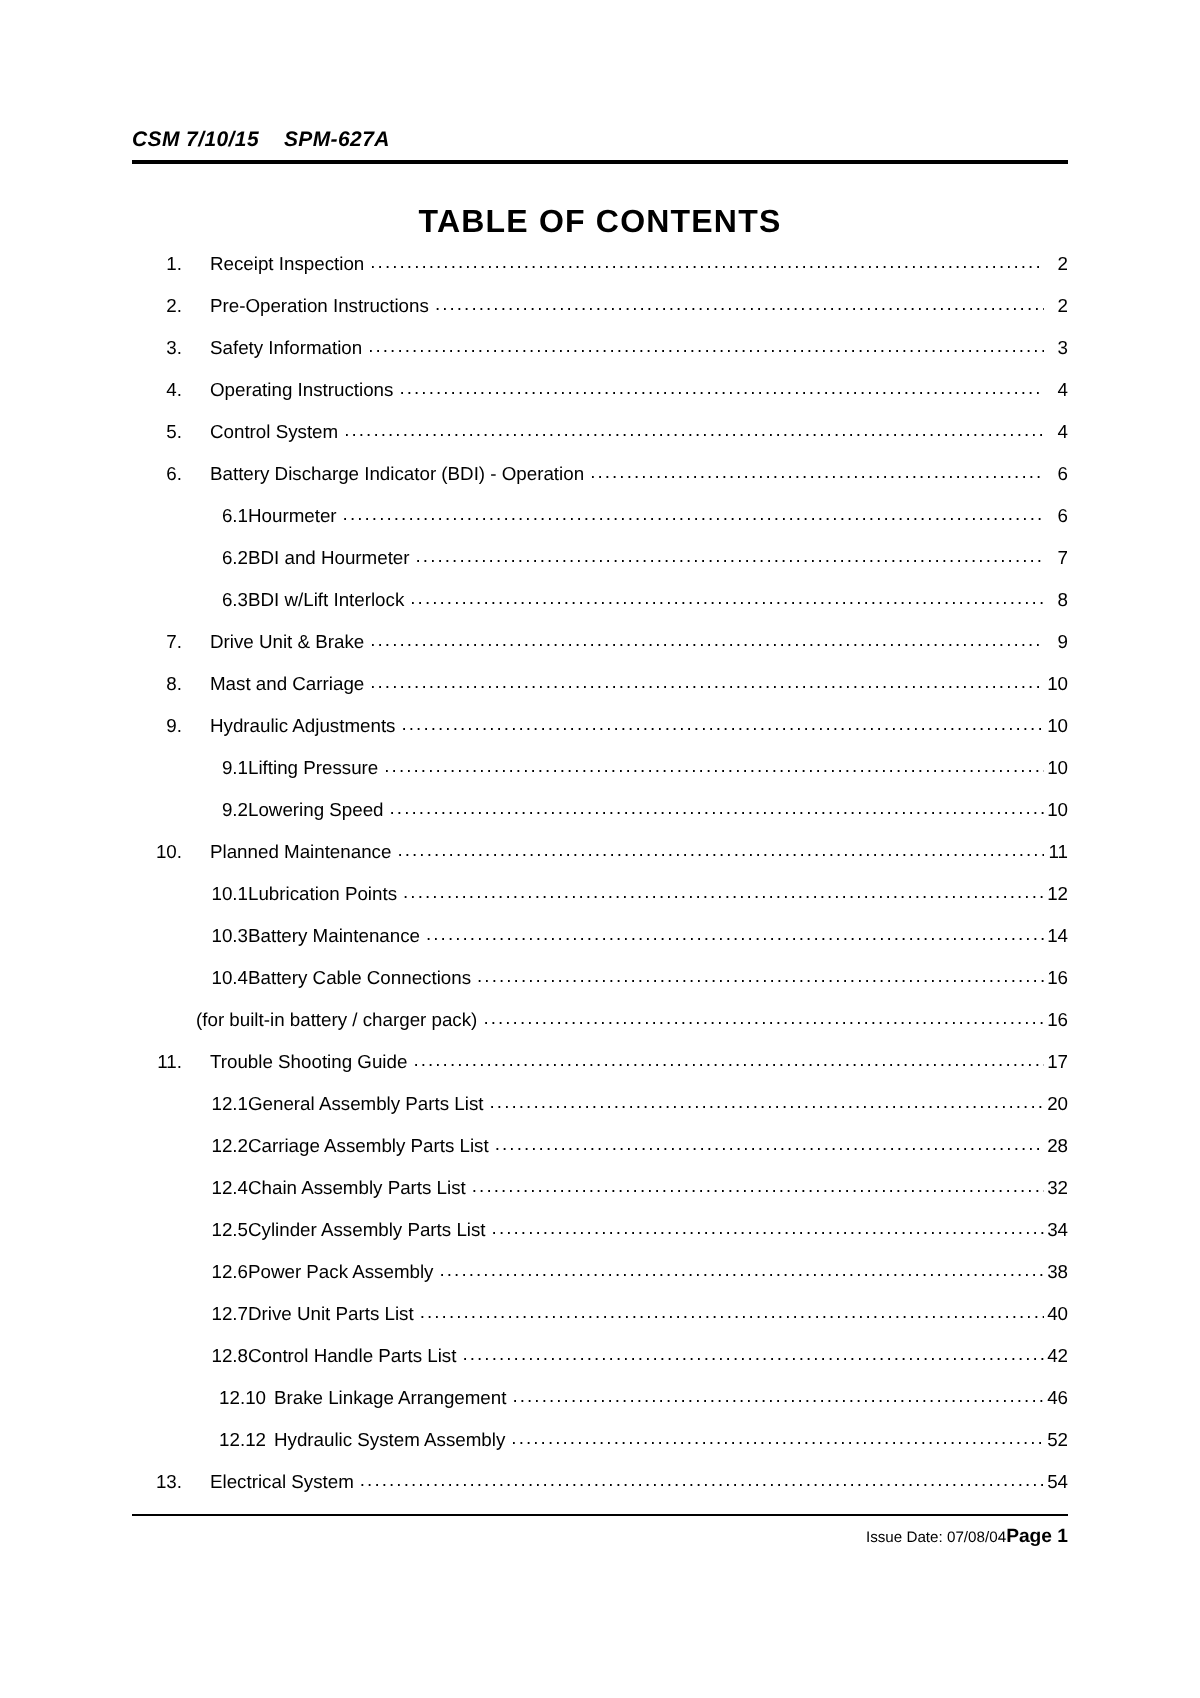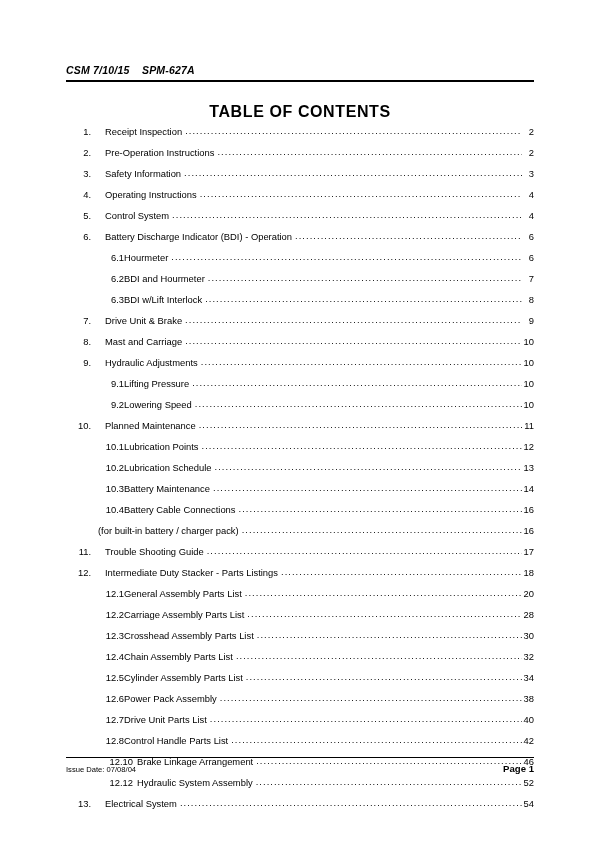--- a/index.html
+++ b/index.html
@@ -149,21 +149,21 @@
     top: 757px;
     width: 468px;
   }
   .doc-footer-rule {
     border-top: 1px solid #000000;
     width: 100%;
   }
   .doc-footer-row {
     display: flex;
     align-items: baseline;
-    justify-content: space-between;
+    justify-content: flex-end;
     margin-top: 5px;
   }
   .footer-left {
     font-size: 7.6px;
   }
   .footer-right {
     font-size: 9.6px;
     font-weight: bold;
   }
 </style>
@@ -270,26 +270,20 @@
         <span class="toc-leader"></span>
         <span class="toc-page">11</span>
       </div>
       <div class="toc-row lvl2">
         <span class="toc-num">10.1</span>
         <span class="toc-label">Lubrication Points</span>
         <span class="toc-leader"></span>
         <span class="toc-page">12</span>
       </div>
       <div class="toc-row lvl2">
-        <span class="toc-num">10.2</span>
-        <span class="toc-label">Lubrication Schedule</span>
-        <span class="toc-leader"></span>
-        <span class="toc-page">13</span>
-      </div>
-      <div class="toc-row lvl2">
         <span class="toc-num">10.3</span>
         <span class="toc-label">Battery Maintenance</span>
         <span class="toc-leader"></span>
         <span class="toc-page">14</span>
       </div>
       <div class="toc-row lvl2">
         <span class="toc-num">10.4</span>
         <span class="toc-label">Battery Cable Connections</span>
         <span class="toc-leader"></span>
         <span class="toc-page">16</span>
@@ -299,43 +293,31 @@
         <span class="toc-label">(for built-in battery / charger pack)</span>
         <span class="toc-leader"></span>
         <span class="toc-page">16</span>
       </div>
       <div class="toc-row lvl1">
         <span class="toc-num">11.</span>
         <span class="toc-label">Trouble Shooting Guide</span>
         <span class="toc-leader"></span>
         <span class="toc-page">17</span>
       </div>
-      <div class="toc-row lvl1">
-        <span class="toc-num">12.</span>
-        <span class="toc-label">Intermediate Duty Stacker - Parts Listings</span>
-        <span class="toc-leader"></span>
-        <span class="toc-page">18</span>
-      </div>
       <div class="toc-row lvl2">
         <span class="toc-num">12.1</span>
         <span class="toc-label">General Assembly Parts List</span>
         <span class="toc-leader"></span>
         <span class="toc-page">20</span>
       </div>
       <div class="toc-row lvl2">
         <span class="toc-num">12.2</span>
         <span class="toc-label">Carriage Assembly Parts List</span>
         <span class="toc-leader"></span>
         <span class="toc-page">28</span>
-      </div>
-      <div class="toc-row lvl2">
-        <span class="toc-num">12.3</span>
-        <span class="toc-label">Crosshead Assembly Parts List</span>
-        <span class="toc-leader"></span>
-        <span class="toc-page">30</span>
       </div>
       <div class="toc-row lvl2">
         <span class="toc-num">12.4</span>
         <span class="toc-label">Chain Assembly Parts List</span>
         <span class="toc-leader"></span>
         <span class="toc-page">32</span>
       </div>
       <div class="toc-row lvl2">
         <span class="toc-num">12.5</span>
         <span class="toc-label">Cylinder Assembly Parts List</span>

